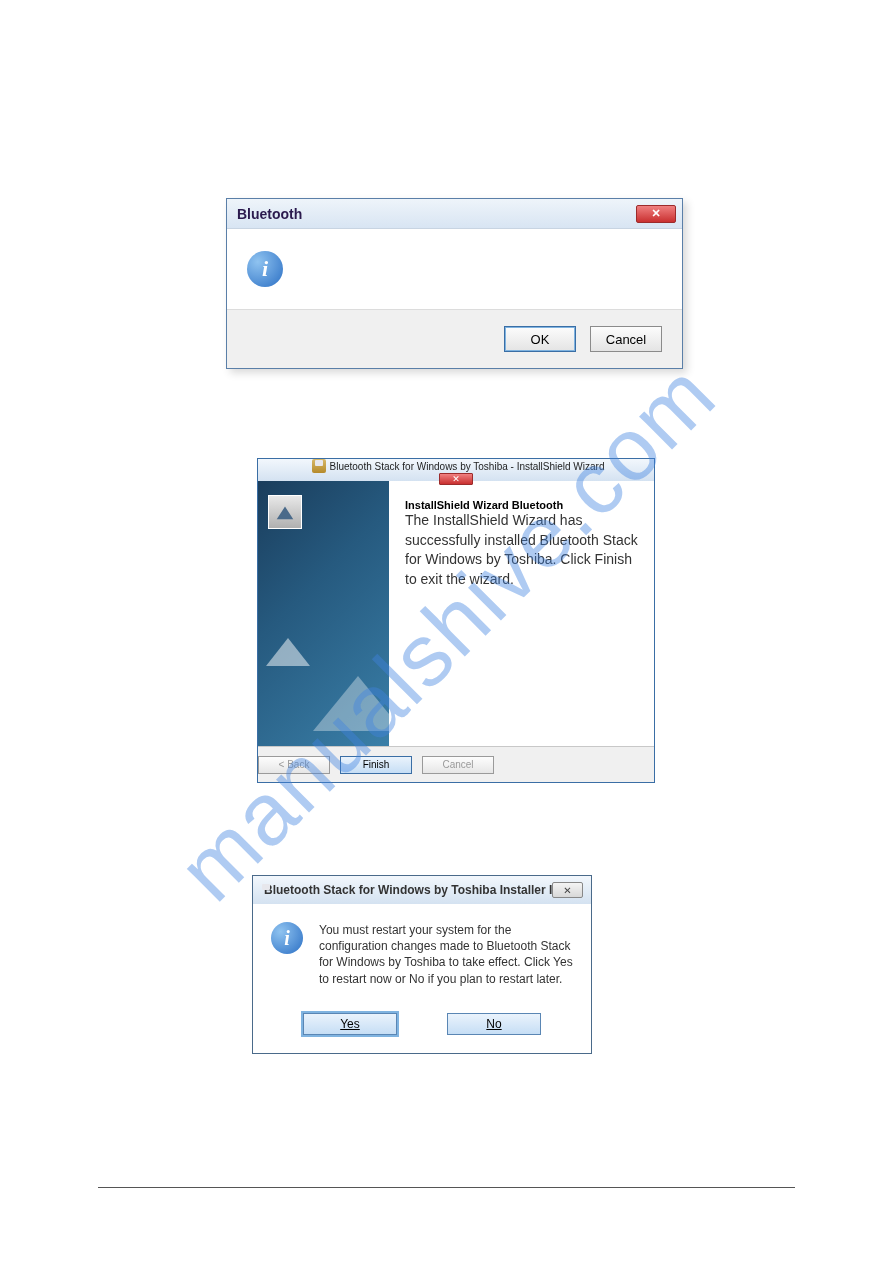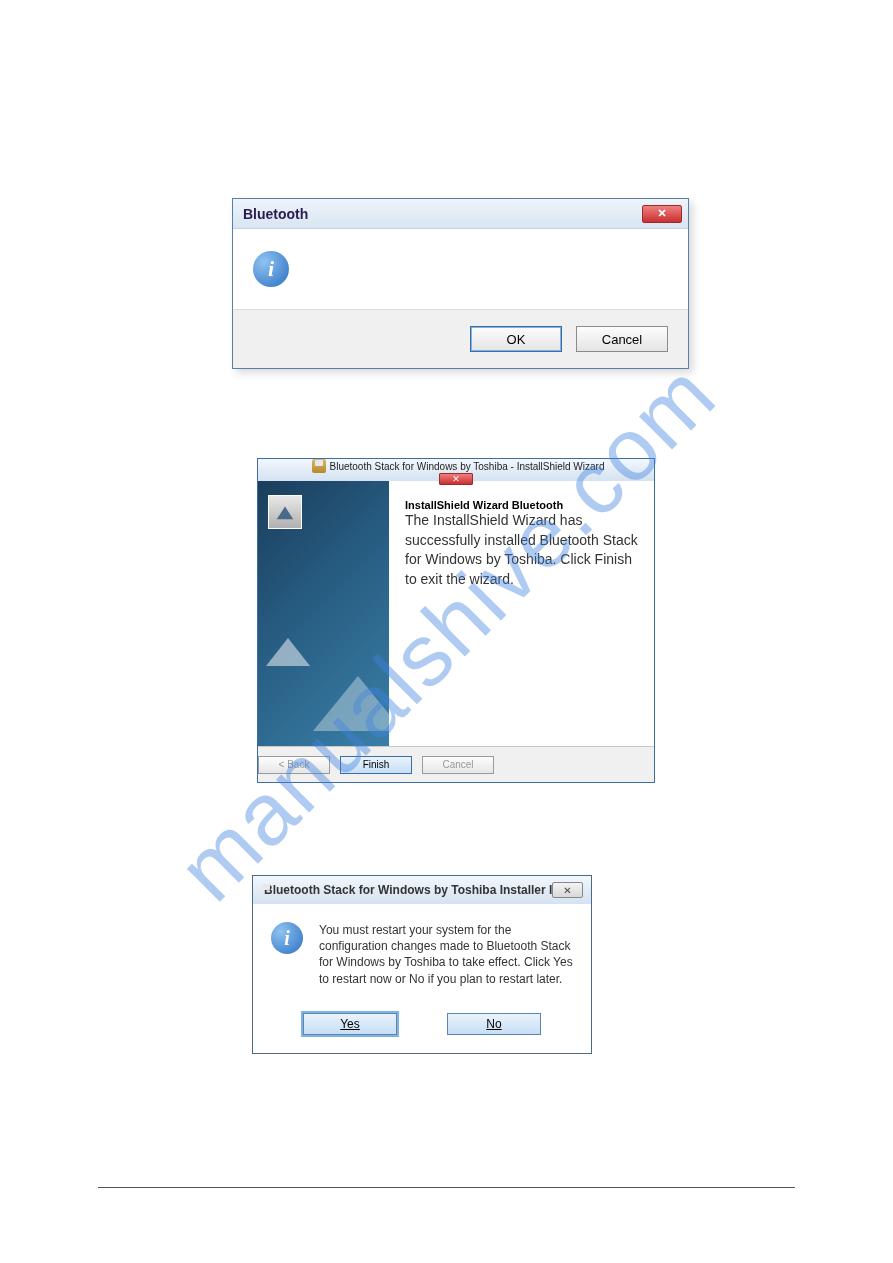--- a/index.html
+++ b/index.html
@@ -23,21 +23,21 @@
     color: rgba(65, 130, 225, 0.42);
     pointer-events: none;
     white-space: nowrap;
     letter-spacing: 2px;
     z-index: 5;
   }
 
   
   .dialog1 {
     position: absolute;
-    left: 232px;
+    left: 226px;
     top: 198px;
     width: 457px;
     border: 1px solid #5a7fa8;
     background: #fff;
     box-shadow: 4px 4px 8px rgba(0,0,0,0.15);
     z-index: 2;
   }
   .d1-titlebar {
     height: 30px;
     background: linear-gradient(#eef4fa, #d8e5f3);
@@ -91,21 +91,21 @@
   }
   .d1-footer {
     background: #f0f0f0;
     border-top: 1px solid #dcdcdc;
     padding: 16px 20px;
     display: flex;
     justify-content: flex-end;
     gap: 14px;
   }
   .d1-btn {
-    width: 92px;
+    width: 72px;
     height: 26px;
     background: linear-gradient(#fcfcfc, #e4e4e4);
     border: 1px solid #8b8b8b;
     font-size: 13px;
     cursor: pointer;
   }
   .d1-btn.default {
     border: 1px solid #3a6ea5;
     box-shadow: inset 0 0 0 1px #7fb3e0;
   }

